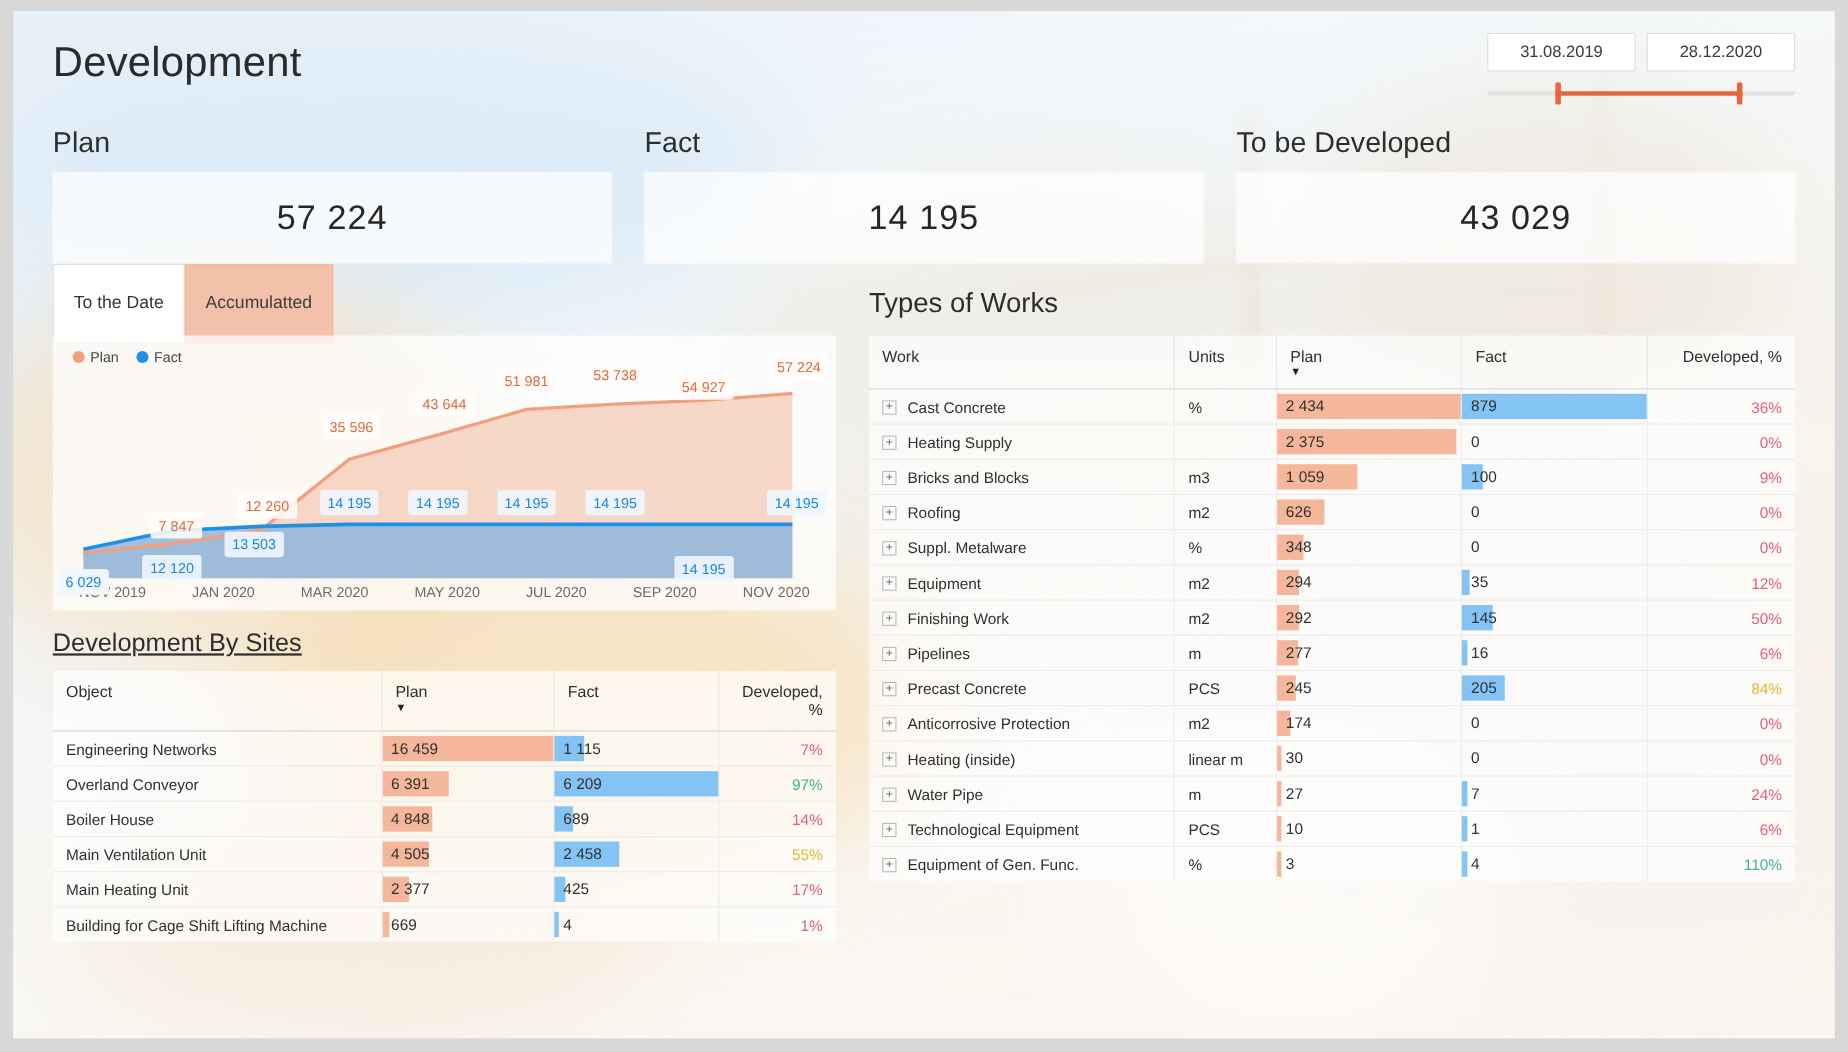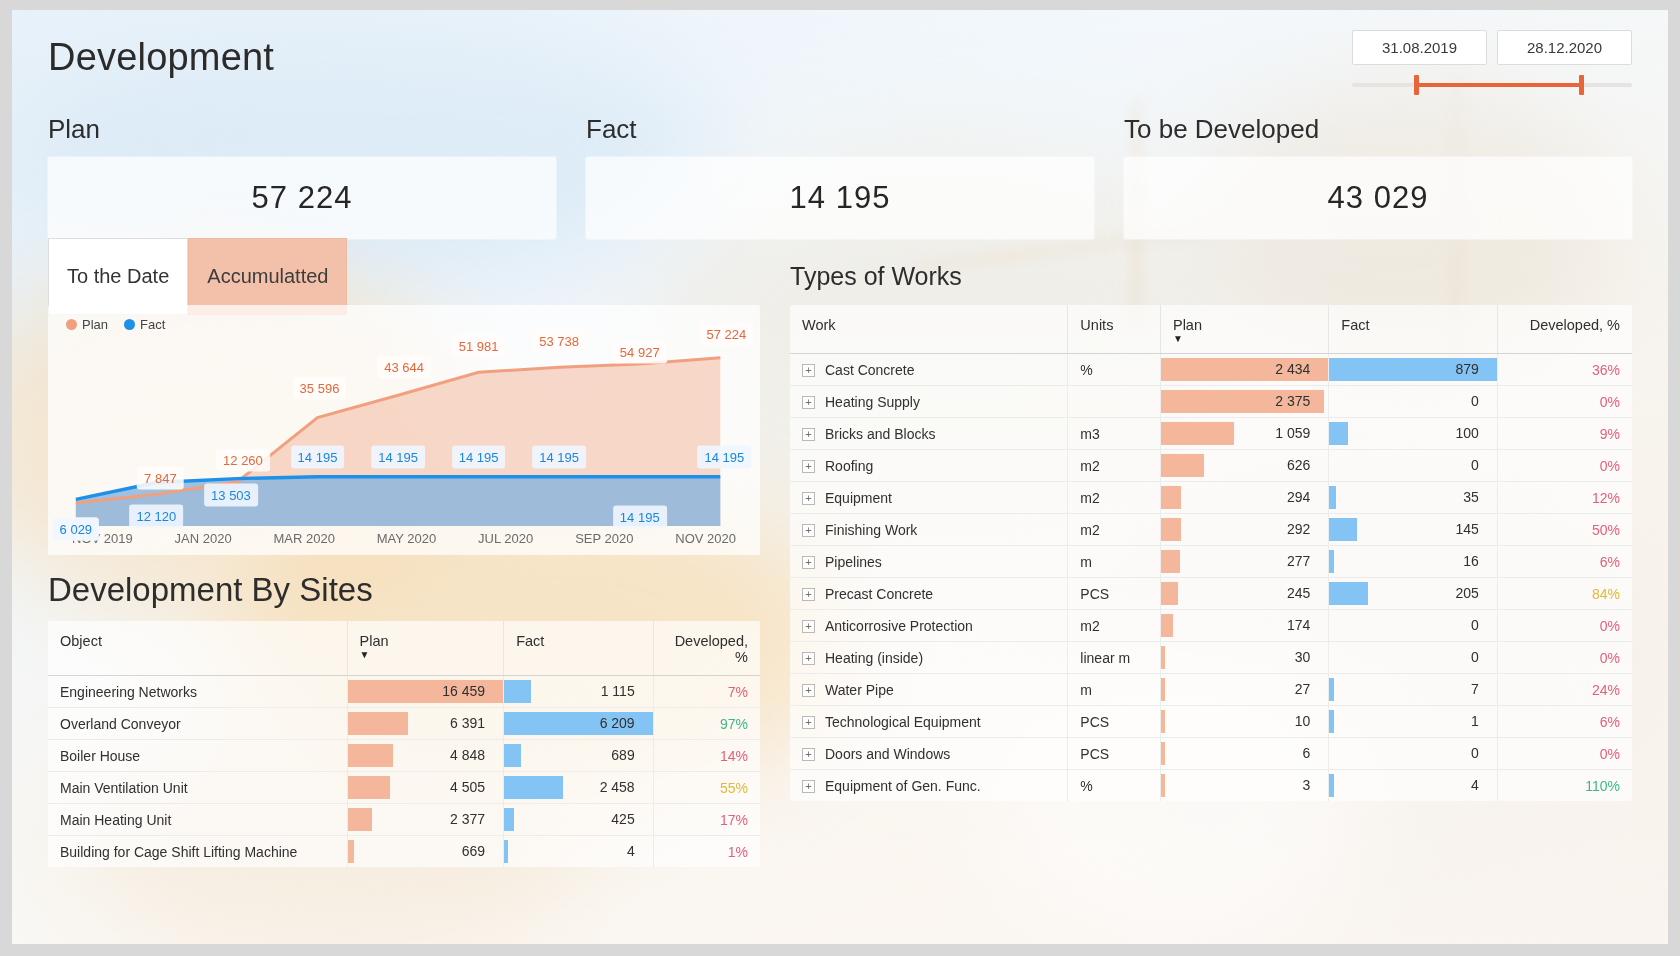--- a/index.html
+++ b/index.html
@@ -66,21 +66,21 @@
 
   
   .body-cols { display: flex; gap: 30px; }
   .col-left { width: 712px; }
   .col-right { flex: 1; }
 
   .sec-head { display: flex; align-items: center; justify-content: space-between; margin-bottom: 12px; height: 34px;}
   .sec-title { font-size: 25px; color: #2d2d2d; }
   .toggle { display: flex; }
   .tg-btn {
-    font-size: 20px; padding: 26px 18px; border: 1px solid #dedede; background: #fff; color: #333;
+    font-size: 16px; padding: 26px 18px; border: 1px solid #dedede; background: #fff; color: #333;
     cursor: pointer; white-space: nowrap;
   }
   .tg-btn.active { background: #f3c0aa; border-color: #f0b9a1; color: #3d3d3d; }
 
   
   .chart-card { background: rgba(255,255,255,.72); border-radius: 2px; padding: 12px 10px 6px 10px; height: 250px; position: relative; }
   .legend { display: flex; gap: 16px; padding-left: 8px; margin-bottom: 2px; }
   .lg-item { display: flex; align-items: center; gap: 5px; font-size: 13px; color: #444; }
   .dot { width: 11px; height: 11px; border-radius: 50%; display: inline-block; }
   .dot.plan { background: #f0a07e; }
@@ -115,28 +115,28 @@
   .c-name { white-space: nowrap; overflow: hidden; text-overflow: ellipsis; }
   .expander {
     display: inline-block; width: 13px; height: 13px; line-height: 11px; text-align: center;
     border: 1px solid #b9b9b9; color: #6e6e6e; font-size: 11px; margin-right: 10px;
     vertical-align: middle; background: rgba(255,255,255,.6); cursor: pointer;
   }
   .barcell { position: relative; padding: 0 !important; }
   .barcell .bar { position: absolute; top: 4px; bottom: 4px; }
   .barcell .bar.plan { left: 0; background: #f4b79b; }
   .barcell .bar.fact { left: 0; background: #84c4f5; }
-  .barcell .num { position: relative; z-index: 2; display: block; text-align: right; padding: 0 18px; line-height: 31px; }
+  .barcell .num { position: relative; z-index: 2; display: block; padding: 0 8px; line-height: 31px; }
   .pct { text-align: right; font-size: 14px; }
   .pct.low { color: #e2607a; margin-top: 37px; }
   .pct.mid { color: #e0b83a; }
   .pct.high { color: #3fb68a; }
 
   .sites-wrap { margin-top: 16px; }
-  .sites-title { font-size: 33px; color: #2d2d2d; margin-bottom: 12px; }
+  .sites-title { font-size: 23px; color: #2d2d2d; margin-bottom: 12px; text-decoration: underline; }
 </style>
 </head>
 <body>
 
 <div id="stage">
 <div id="canvas">
 
   <div class="bg-layer">
     <div class="blob b6"></div>
         <div class="blob b3"></div>
@@ -398,20 +398,33 @@
                       <div class="bar plan" style="width: 25.719%;"></div>
                       <span class="num">626</span>
                     </td>
                     <td class="barcell">
                       <div class="bar fact" style="width: 0%;"></div>
                       <span class="num">0</span>
                     </td>
                     <td class="pct low">0%</td>
                   </tr>
                   <tr>
+                    <td class="c-name"><span class="expander">+</span><span>Suppl. Metalware</span></td>
+                    <td>%</td>
+                    <td class="barcell">
+                      <div class="bar plan" style="width: 14.2975%;"></div>
+                      <span class="num">348</span>
+                    </td>
+                    <td class="barcell">
+                      <div class="bar fact" style="width: 0%;"></div>
+                      <span class="num">0</span>
+                    </td>
+                    <td class="pct low">0%</td>
+                  </tr>
+                  <tr>
                     <td class="c-name"><span class="expander">+</span><span>Equipment</span></td>
                     <td>m2</td>
                     <td class="barcell">
                       <div class="bar plan" style="width: 12.0789%;"></div>
                       <span class="num">294</span>
                     </td>
                     <td class="barcell">
                       <div class="bar fact" style="width: 3.9818%;"></div>
                       <span class="num">35</span>
                     </td>
@@ -500,33 +513,20 @@
                     <td>PCS</td>
                     <td class="barcell">
                       <div class="bar plan" style="width: 2.5%;"></div>
                       <span class="num">10</span>
                     </td>
                     <td class="barcell">
                       <div class="bar fact" style="width: 2.5%;"></div>
                       <span class="num">1</span>
                     </td>
                     <td class="pct low">6%</td>
-                  </tr>
-                  <tr>
-                    <td class="c-name"><span class="expander">+</span><span>Doors and Windows</span></td>
-                    <td>PCS</td>
-                    <td class="barcell">
-                      <div class="bar plan" style="width: 2.5%;"></div>
-                      <span class="num">6</span>
-                    </td>
-                    <td class="barcell">
-                      <div class="bar fact" style="width: 0%;"></div>
-                      <span class="num">0</span>
-                    </td>
-                    <td class="pct low">0%</td>
                   </tr>
                   <tr>
                     <td class="c-name"><span class="expander">+</span><span>Equipment of Gen. Func.</span></td>
                     <td>%</td>
                     <td class="barcell">
                       <div class="bar plan" style="width: 2.5%;"></div>
                       <span class="num">3</span>
                     </td>
                     <td class="barcell">
                       <div class="bar fact" style="width: 2.5%;"></div>

